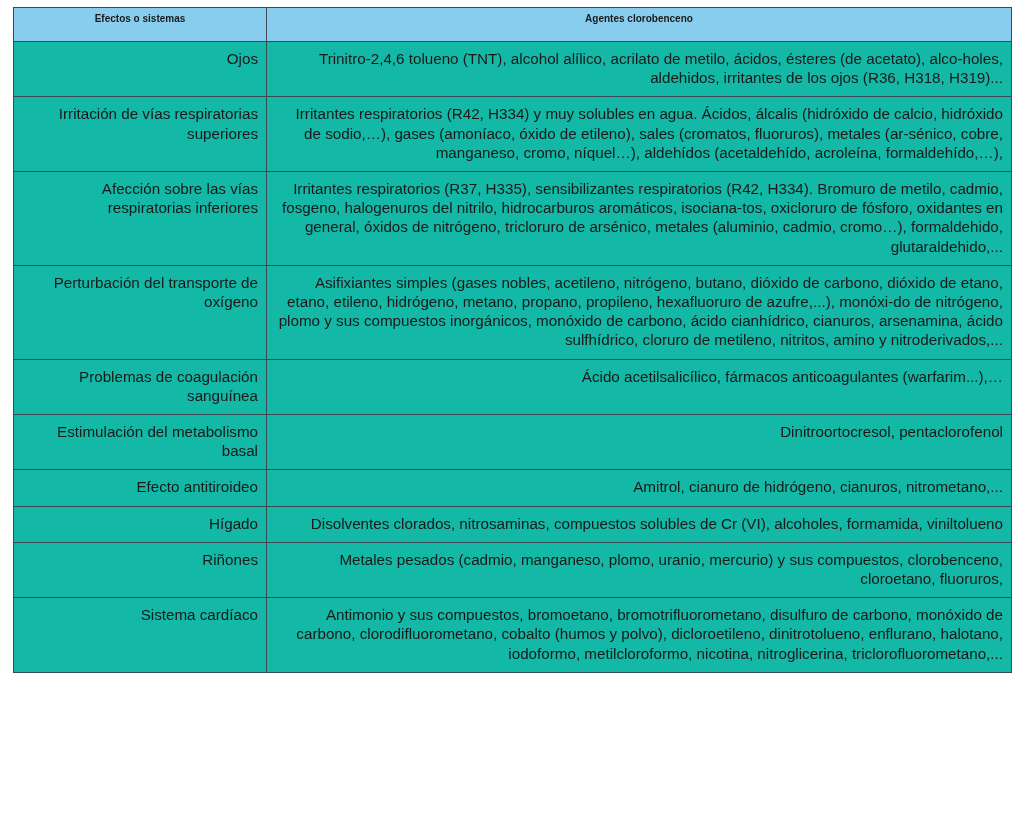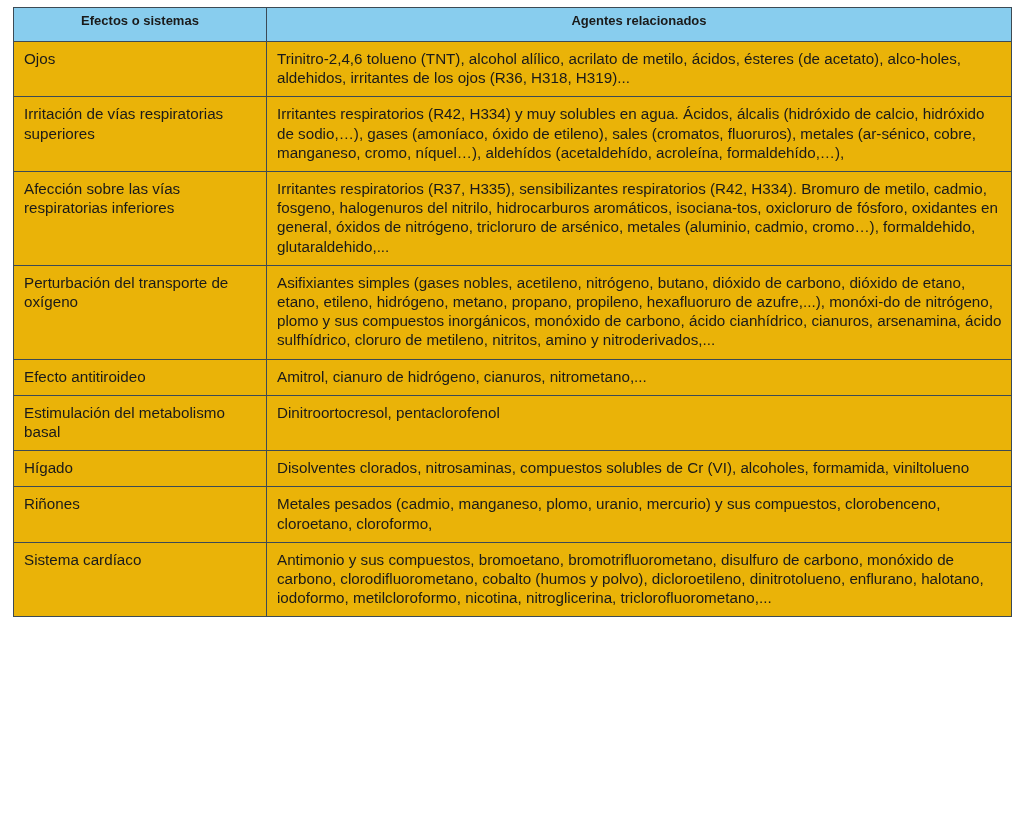--- a/index.html
+++ b/index.html
@@ -17,77 +17,82 @@
     border: 1.3px solid #3c4a55;
     vertical-align: top;
     text-align: left;
   }
   .tbl th {
     background: #88cdee;
     font-weight: bold;
     text-align: center;
     height: 25px;
     padding: 5px 8px 3px 8px;
-    font-size: 13px;
+    font-size: 10px;
   }
   .tbl td {
-    background: #eab308;
+    background: #14b8a6;
     line-height: 19.2px;
     padding: 7px 8px 9px 10px;
+    text-align: right;
   }
   .tbl td.agents { padding-left: 10px; padding-right: 8px; }
   .col1 { width: 253px; }
   .col2 { width: 745px; }
   .justify { text-align: justify; }
 </style>
 </head>
 <body>
 
 <table class="tbl">
   <colgroup>
       <col class="col1">
       <col class="col2">
     </colgroup>
   <thead>
     <tr>
       <th>Efectos o sistemas</th>
-      <th>Agentes relacionados</th>
+      <th>Agentes clorobenceno</th>
     </tr>
   </thead>
   <tbody>
     <tr>
       <td>Ojos</td>
       <td class="agents">Trinitro-2,4,6 tolueno (TNT), alcohol alílico, acrilato de metilo, ácidos, ésteres (de acetato), alco-holes, aldehidos, irritantes de los ojos (R36, H318, H319)...</td>
     </tr>
     <tr>
       <td>Irritación de vías respiratorias superiores</td>
       <td class="agents">Irritantes respiratorios (R42, H334) y muy solubles en agua. Ácidos, álcalis (hidróxido de calcio, hidróxido de sodio,…), gases (amoníaco, óxido de etileno), sales (cromatos, fluoruros), metales (ar-sénico, cobre, manganeso, cromo, níquel…), aldehídos (acetaldehído, acroleína, formaldehído,…),</td>
     </tr>
     <tr>
       <td>Afección sobre las vías respiratorias inferiores</td>
       <td class="agents">Irritantes respiratorios (R37, H335), sensibilizantes respiratorios (R42, H334). Bromuro de metilo, cadmio, fosgeno, halogenuros del nitrilo, hidrocarburos aromáticos, isociana-tos, oxicloruro de fósforo, oxidantes en general, óxidos de nitrógeno, tricloruro de arsénico, metales (aluminio, cadmio, cromo…), formaldehido, glutaraldehido,...</td>
     </tr>
     <tr>
       <td>Perturbación del transporte de oxígeno</td>
       <td class="agents">Asifixiantes simples (gases nobles, acetileno, nitrógeno, butano, dióxido de carbono, dióxido de etano, etano, etileno, hidrógeno, metano, propano, propileno, hexafluoruro de azufre,...), monóxi-do de nitrógeno, plomo y sus compuestos inorgánicos, monóxido de carbono, ácido cianhídrico, cianuros, arsenamina, ácido sulfhídrico, cloruro de metileno, nitritos, amino y nitroderivados,...</td>
     </tr>
     <tr>
-      <td>Efecto antitiroideo</td>
-      <td class="agents">Amitrol, cianuro de hidrógeno, cianuros, nitrometano,...</td>
+      <td>Problemas de coagulación sanguínea</td>
+      <td class="agents">Ácido acetilsalicílico, fármacos anticoagulantes (warfarim...),…</td>
     </tr>
     <tr>
       <td>Estimulación del metabolismo basal</td>
       <td class="agents">Dinitroortocresol, pentaclorofenol</td>
+    </tr>
+    <tr>
+      <td>Efecto antitiroideo</td>
+      <td class="agents">Amitrol, cianuro de hidrógeno, cianuros, nitrometano,...</td>
     </tr>
     <tr>
       <td>Hígado</td>
       <td class="agents justify">Disolventes clorados, nitrosaminas, compuestos solubles de Cr (VI), alcoholes, formamida, viniltolueno</td>
     </tr>
     <tr>
       <td>Riñones</td>
-      <td class="agents">Metales pesados (cadmio, manganeso, plomo, uranio, mercurio) y sus compuestos, clorobenceno, cloroetano, cloroformo,</td>
+      <td class="agents">Metales pesados (cadmio, manganeso, plomo, uranio, mercurio) y sus compuestos, clorobenceno, cloroetano, fluoruros,</td>
     </tr>
     <tr>
       <td>Sistema cardíaco</td>
       <td class="agents">Antimonio y sus compuestos, bromoetano, bromotrifluorometano, disulfuro de carbono, monóxido de carbono, clorodifluorometano, cobalto (humos y polvo), dicloroetileno, dinitrotolueno, enflurano, halotano, iodoformo, metilcloroformo, nicotina, nitroglicerina, triclorofluorometano,...</td>
     </tr>
   </tbody>
 </table>
 
 </body></html>

